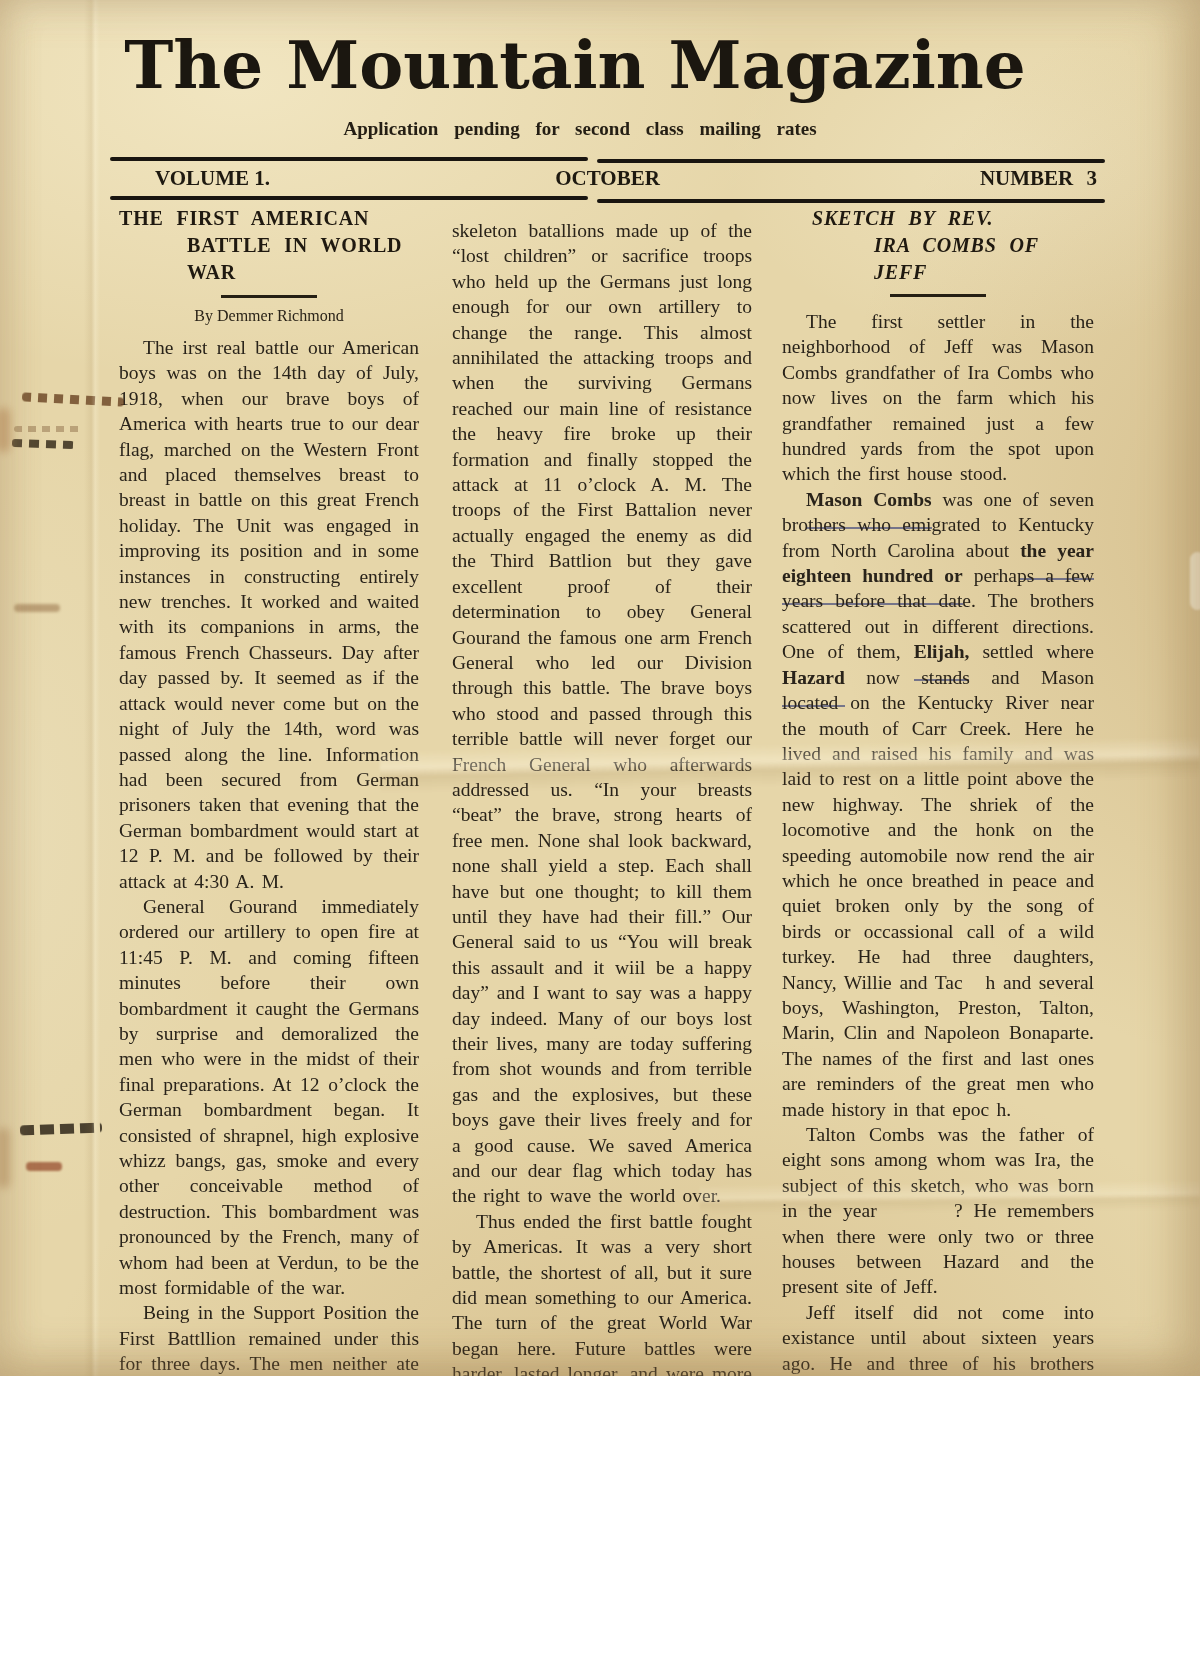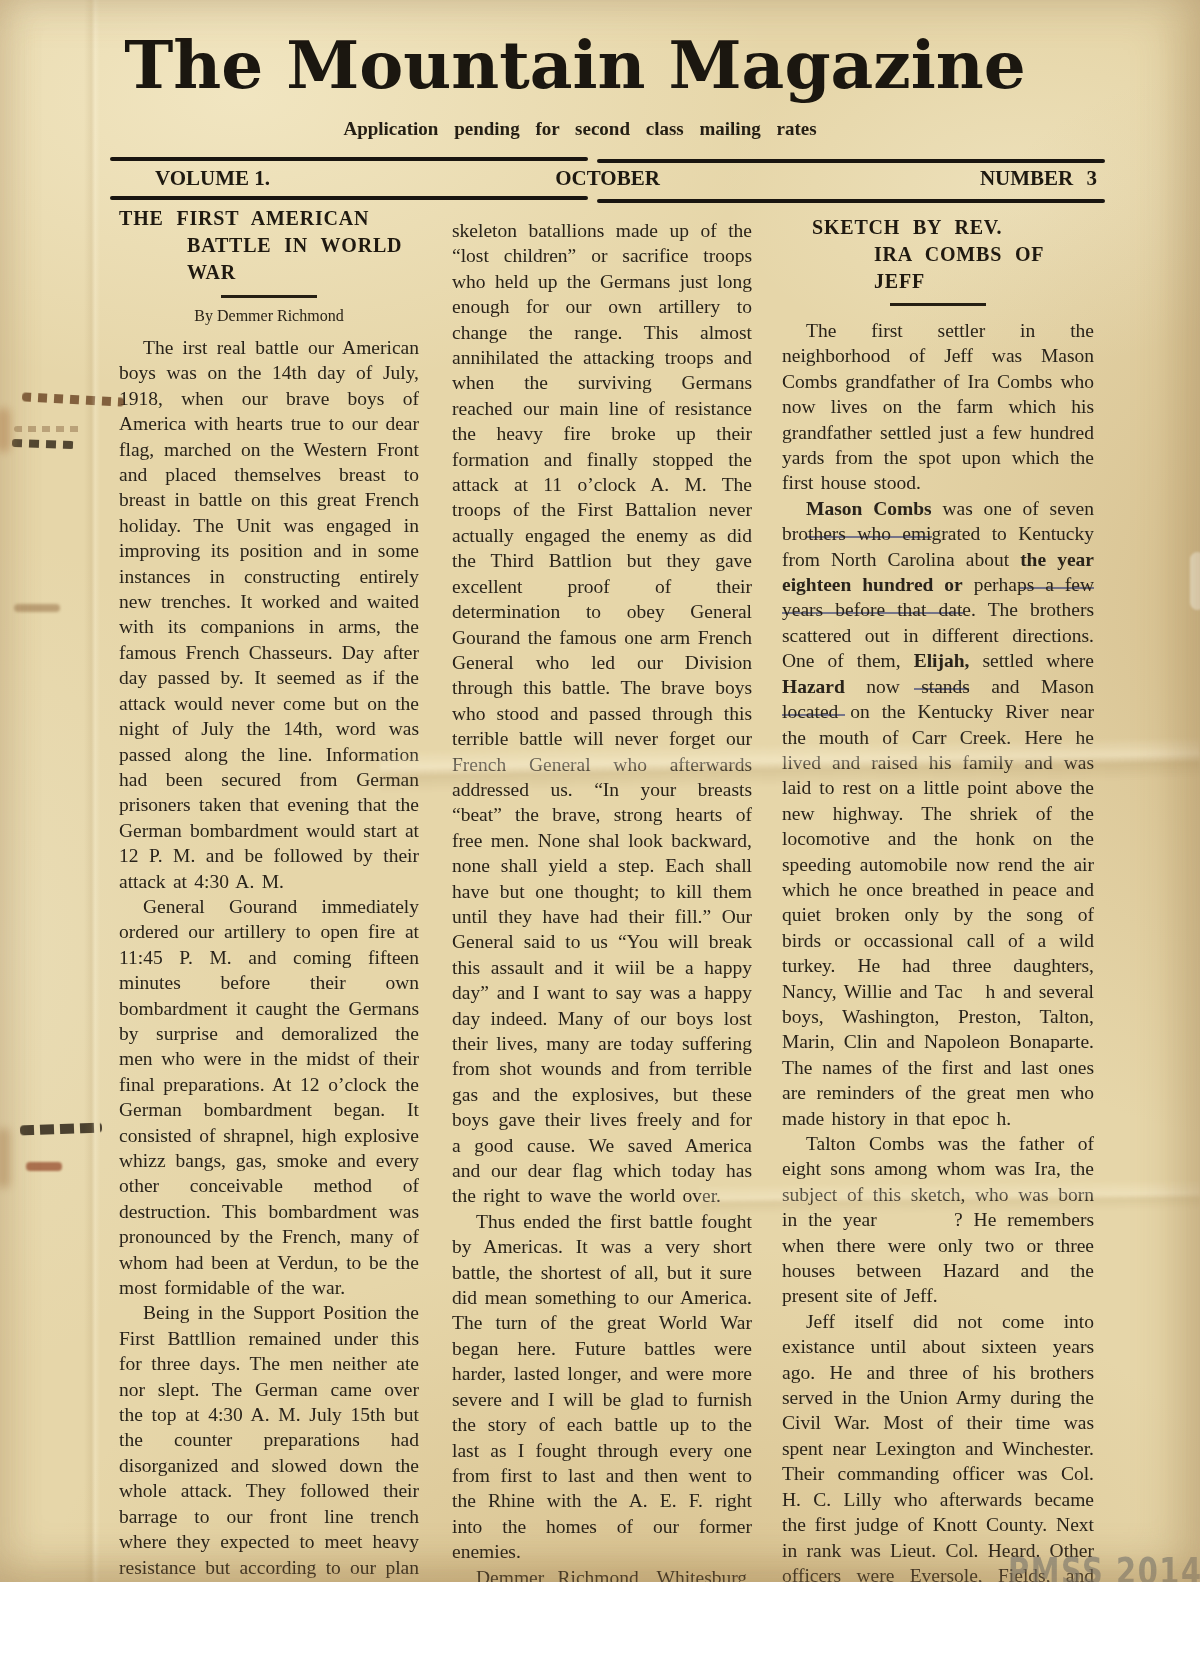--- a/index.html
+++ b/index.html
@@ -1,17 +1,17 @@
 <!DOCTYPE html>
 <html><head>
 <meta charset="utf-8">
 <style>
   html,body{margin:0;padding:0;}
   .page{
-    position:relative;width:1200px;height:1582px;overflow:hidden;
+    position:relative;width:1200px;height:1376px;overflow:hidden;
     background-color:#e6d6a9;
     background-image:
       radial-gradient(900px 500px at 20% 6%, rgba(250,242,212,.55), transparent 60%),
       radial-gradient(700px 900px at 104% 38%, rgba(176,140,84,.28), transparent 60%),
       radial-gradient(1000px 600px at 55% 102%, rgba(185,150,92,.30), transparent 62%),
       radial-gradient(500px 300px at 85% 12%, rgba(246,238,208,.40), transparent 60%),
       radial-gradient(400px 700px at 0% 60%, rgba(236,226,192,.50), transparent 60%);
     font-family:"Liberation Serif","DejaVu Serif",serif;
     color:#282217;
   }
@@ -50,21 +50,21 @@
   .col-1{left:119px;}
   .col-2{left:452px;padding-top:13px;}
   .col-3{left:782px;width:312px;}
   .body-p{margin:0;font-size:19.5px;line-height:25.4px;word-spacing:2.5px;
     text-align:justify;color:#29231ا6;}
   .body-p{color:#29231a;}
   .body-p.indent{text-indent:24px;}
   .article-heading{font-weight:bold;font-size:20px;line-height:27px;
     letter-spacing:.8px;word-spacing:7px;color:#1f1910;text-align:left;}
   .h-col1 .hl-1{margin-left:68px;}
-  .h-col3{margin-top:9px;}
+  .h-col3{font-style:italic;}
   .h-col3 .hl-0{margin-left:30px;}
   .h-col3 .hl-1{margin-left:92px;}
   .heading-rule{width:96px;height:3px;background:#251f13;margin:9px auto 9px;}
   .col-3 .heading-rule{margin:8px auto 12px;}
   .byline{font-size:16px;text-align:center;margin:2px 0 10px;color:#2a2318;}
   .ink-underline{border-bottom:2px solid rgba(43,54,118,.60);padding-bottom:17px;font-weight:bold;}
   
   .watermark{
     position:absolute;left:1008px;top:1550px;z-index:6;
     font-family:"DejaVu Sans","Liberation Sans",sans-serif;
@@ -143,21 +143,21 @@
       <p class="body-p"><span>skeleton batallions made up of the “lost children” or sacrifice troops who held up the Germans just long enough for our own artillery to change the range.  This almost annihilated the attacking troops and when the surviving Germans reached our main line of resistance the heavy fire broke up their formation and finally stopped the attack at 11 o’clock A. M.  The troops of the First Battalion never actually engaged the enemy as did the Third Battlion but they gave excellent proof of their determination to obey General Gourand the famous one arm French General who led our Division through this battle.  The brave boys who stood and passed through this terrible battle will never forget our French General who afterwards addressed us.  “In your breasts “beat” the brave, strong hearts of free men.  None shal look backward, none shall yield a step.  Each shall have but one thought; to kill them until they have had their fill.” Our General said to us “You will break this assault and it wiil be a happy day” and I want to say was a happy day indeed.  Many of our boys lost their lives, many are today suffering from shot wounds and from terrible gas and the explosives, but these boys gave their lives freely and for a good cause.  We saved America and our dear flag which today has the right to wave the world over.</span></p>
       <p class="body-p indent"><span>Thus ended the first battle fought by Americas.  It was a very short battle, the shortest of all, but it sure did mean something to our America.  The turn of the great World War began here.  Future battles were harder, lasted longer, and were more severe and I will be glad to furnish the story of each battle up to the last as I fought through every one from first to last and then went to the Rhine with the A. E. F. right into the homes of our former enemies.</span></p>
       <p class="body-p indent"><span>Demmer Richmond, Whitesburg, Kentucky, member of the Rainbow Division.</span></p>
     </div>
   <div class="col col-3">
       <div class="article-heading h-col3">
         <div class="hl hl-0">SKETCH BY REV.</div>
         <div class="hl hl-1">IRA COMBS OF JEFF</div>
       </div>
       <div class="heading-rule"></div>
-      <p class="body-p indent"><span>The first settler in the neighborhood of Jeff was Mason Combs grandfather of Ira Combs who now lives on the farm which his grandfather settled just a few hundred yards from the spot upon which the first house stood.</span></p>
+      <p class="body-p indent"><span>The first settler in the neighborhood of Jeff was Mason Combs grandfather of Ira Combs who now lives on the farm which his grandfather remained just a few hundred yards from the spot upon which the first house stood.</span></p>
       <p class="body-p indent"><span class="ink-underline">Mason Combs</span><span> was one of seven brothers who emigrated to Kentucky from North Carolina about </span><span class="ink-underline">the year eighteen hundred or</span><span> perhaps a few years before that date.  The brothers scattered out in different directions.  One of them, </span><span class="ink-underline">Elijah,</span><span> settled where </span><span class="ink-underline">Hazard</span><span> now stands and Mason located on the Kentucky River near the mouth of Carr Creek.  Here he lived and raised his family and was laid to rest on a little point above the new highway.  The shriek of the locomotive and the honk on the speeding automobile now rend the air which he once breathed in peace and quiet broken only by the song of birds or occassional call of a wild turkey. He had three daughters, Nancy, Willie and Tac&nbsp;&nbsp;&nbsp;h and several boys, Washington, Preston, Talton, Marin, Clin and Napoleon Bonaparte.  The names of the first and last ones are reminders of the great men who made history in that epoc&nbsp;h.</span></p>
       <p class="body-p indent"><span>Talton Combs was the father of eight sons among whom was Ira, the subject of this sketch, who was born in the year&nbsp;&nbsp;&nbsp;&nbsp;&nbsp;&nbsp;&nbsp;? He remembers when there were only two or three houses between Hazard and the present site of Jeff.</span></p>
       <p class="body-p indent"><span>Jeff itself did not come into existance until about sixteen years ago.  He and three of his brothers served in the Union Army during the Civil War.  Most of their time was spent near Lexington and Winchester.  Their commanding officer was Col. H. C. Lilly who afterwards became the first judge of Knott County. Next in rank was Lieut. Col. Heard. Other officers were Eversole, Fields, and Stacy.</span></p>
     </div>
 
   <div class="watermark">PMSS 2014</div>
 
   <div class="stain" id="stain-a"></div>
   <div class="stain" id="stain-b"></div>
   <div class="stain" id="stain-c"></div>

